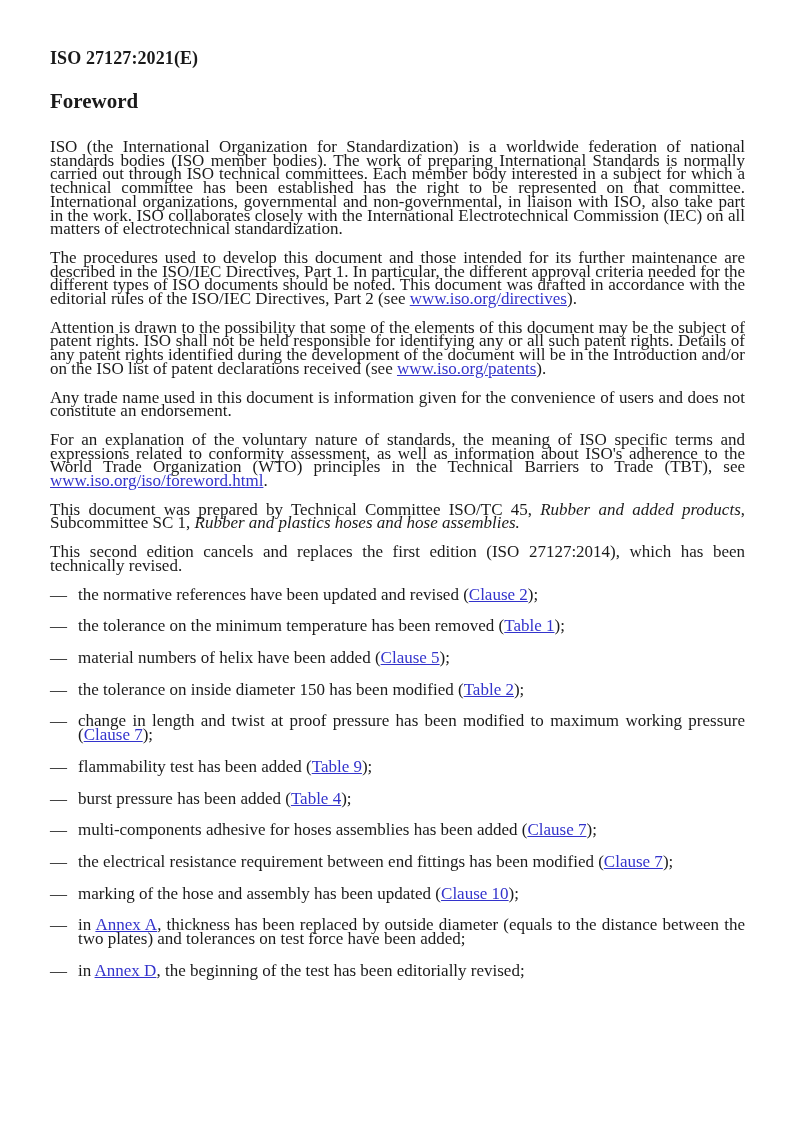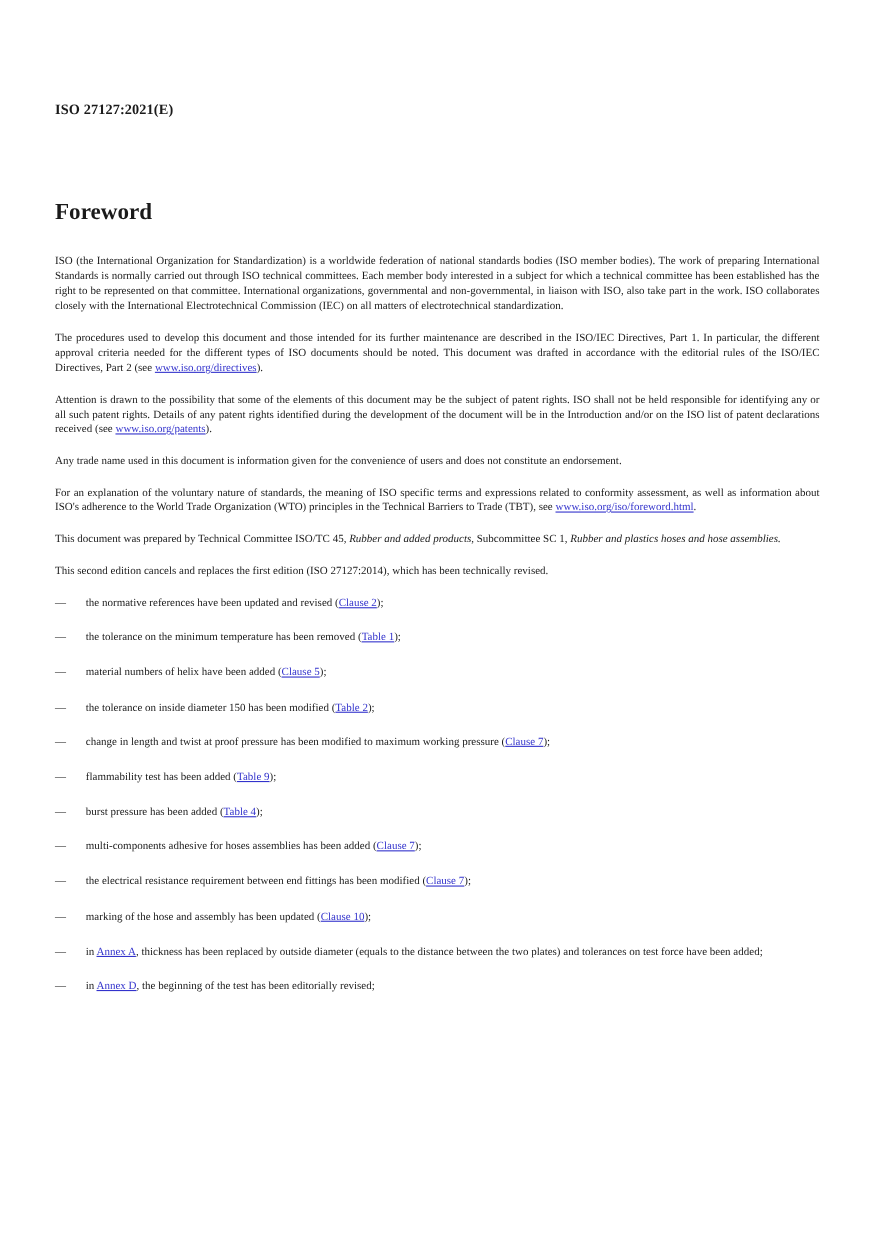--- a/index.html
+++ b/index.html
@@ -16,33 +16,32 @@
     margin: 0 auto;
     background: var(--page-bg);
     font-family: "Liberation Serif", "DejaVu Serif", serif;
     color: var(--text-color);
     overflow: hidden;
   }
   .page-inner {
     padding: 48px 48px 0 50px;
   }
   .page-header {
-    font-size: 13px;
+    font-size: 18px;
     font-weight: bold;
     letter-spacing: 0.1px;
-    margin-top: 44px;
   }
   .title {
     font-size: 21px;
     font-weight: bold;
-    margin-top: 72px;
+    margin-top: 20px;
     margin-bottom: 26px;
   }
   .body {
-    font-size: 10px;
+    font-size: 17px;
     line-height: 13.7px;
   }
   .para {
     text-align: justify;
     margin-bottom: 15px;
   }
   .bullet {
     position: relative;
     padding-left: 28px;
     text-align: justify;

